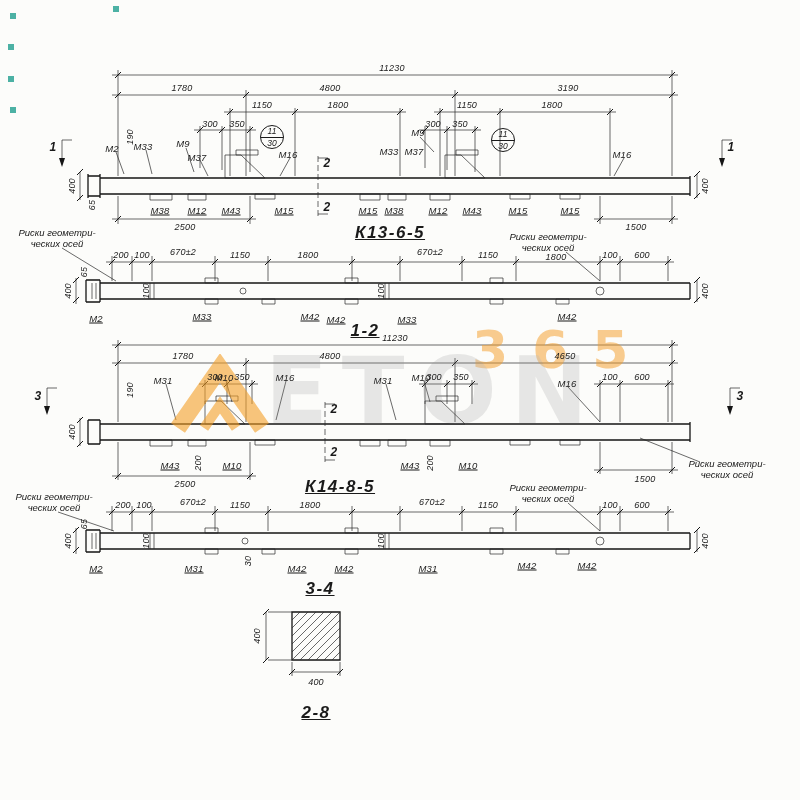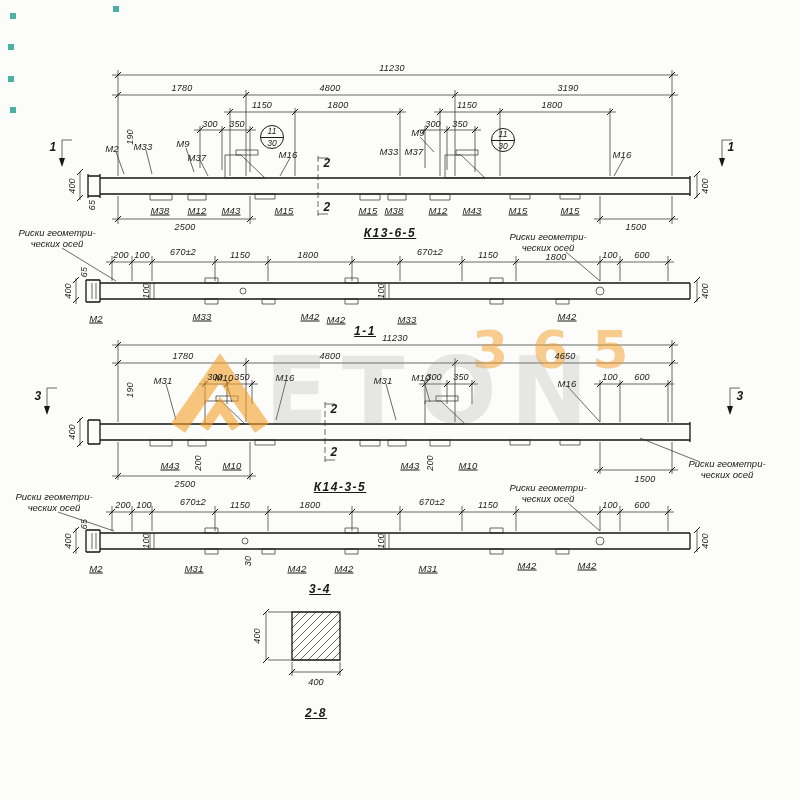--- a/index.html
+++ b/index.html
@@ -20,21 +20,21 @@
              color:rgba(244,158,40,.85);letter-spacing:24px;line-height:1;
              font-family:"DejaVu Sans",sans-serif;}
   .wm-house{position:absolute;left:0;top:24px;}
   .labels{position:absolute;left:0;top:0;width:800px;height:800px;z-index:4;}
   .lbl{position:absolute;transform:translate(-50%,-50%);font-style:italic;font-size:9px;
        color:#1a1a1a;white-space:nowrap;letter-spacing:.2px;}
   .lbl.rot{transform:translate(-50%,-50%) rotate(-90deg);}
   .lbl.und{text-decoration:underline;}
   .lbl.mark{font-size:9.5px;}
   .lbl.section{font-size:12px;font-weight:bold;}
-  .lbl.title{font-size:12px;font-weight:bold;text-decoration:underline;letter-spacing:1.5px;}
+  .lbl.title{font-size:17px;font-weight:bold;text-decoration:underline;letter-spacing:1.5px;}
   .note{position:absolute;transform:translate(-50%,-50%);font-style:italic;font-size:9.5px;
         color:#1a1a1a;text-align:center;line-height:1.15;white-space:nowrap;}
   .circ{position:absolute;width:22px;height:22px;border:1px solid #1a1a1a;border-radius:50%;
         transform:translate(-50%,-50%);font-size:8.5px;font-style:italic;color:#1a1a1a;
         display:flex;flex-direction:column;align-items:center;justify-content:center;line-height:1;}
   .circ .cl{border-bottom:1px solid #1a1a1a;width:100%;text-align:center;padding-bottom:1px;}
   .circ .cb{padding-top:1px;width:100%;text-align:center;}
   .artifact{position:absolute;width:6px;height:6px;background:#1f9e8e;opacity:.8;z-index:1;}
 </style>
 </head>
@@ -180,21 +180,21 @@
       <span class="lbl dim rot" style="left: 84px; top: 272px;">65</span>
       <span class="lbl dim rot" style="left: 705px; top: 291px;">400</span>
       <span class="lbl dim rot" style="left: 146px; top: 291px;">100</span>
       <span class="lbl dim rot" style="left: 381px; top: 291px;">100</span>
       <span class="lbl mark und" style="left: 96px; top: 318px;">М2</span>
       <span class="lbl mark und" style="left: 202px; top: 316px;">М33</span>
       <span class="lbl mark und" style="left: 310px; top: 316px;">М42</span>
       <span class="lbl mark und" style="left: 336px; top: 319px;">М42</span>
       <span class="lbl mark und" style="left: 407px; top: 319px;">М33</span>
       <span class="lbl mark und" style="left: 567px; top: 316px;">М42</span>
-      <span class="lbl title" style="left: 365px; top: 331px;">1-1</span>
+      <span class="lbl title" style="left: 365px; top: 331px;">1-2</span>
       <span class="note" style="left: 57px; top: 239px;">
         <div>Риски геометри-</div>
         <div>ческих осей</div>
       </span>
       <span class="note" style="left: 548px; top: 243px;">
         <div>Риски геометри-</div>
         <div>ческих осей</div>
       </span>
       <span class="lbl dim" style="left: 395px; top: 338px;">11230</span>
       <span class="lbl dim" style="left: 183px; top: 356px;">1780</span>
@@ -219,21 +219,21 @@
       <span class="lbl mark" style="left: 421px; top: 377px;">М10</span>
       <span class="lbl mark" style="left: 567px; top: 383px;">М16</span>
       <span class="lbl mark und" style="left: 170px; top: 465px;">М43</span>
       <span class="lbl mark und" style="left: 232px; top: 465px;">М10</span>
       <span class="lbl mark und" style="left: 410px; top: 465px;">М43</span>
       <span class="lbl mark und" style="left: 468px; top: 465px;">М10</span>
       <span class="lbl section" style="left: 38px; top: 396px;">3</span>
       <span class="lbl section" style="left: 740px; top: 396px;">3</span>
       <span class="lbl section" style="left: 334px; top: 409px;">2</span>
       <span class="lbl section" style="left: 334px; top: 452px;">2</span>
-      <span class="lbl title" style="left: 340px; top: 487px;">К14-3-5</span>
+      <span class="lbl title" style="left: 340px; top: 487px;">К14-8-5</span>
       <span class="note" style="left: 727px; top: 470px;">
         <div>Риски геометри-</div>
         <div>ческих осей</div>
       </span>
       <span class="lbl dim" style="left: 123px; top: 505px;">200</span>
       <span class="lbl dim" style="left: 144px; top: 505px;">100</span>
       <span class="lbl dim" style="left: 193px; top: 502px;">670±2</span>
       <span class="lbl dim" style="left: 240px; top: 505px;">1150</span>
       <span class="lbl dim" style="left: 310px; top: 505px;">1800</span>
       <span class="lbl dim" style="left: 432px; top: 502px;">670±2</span>

